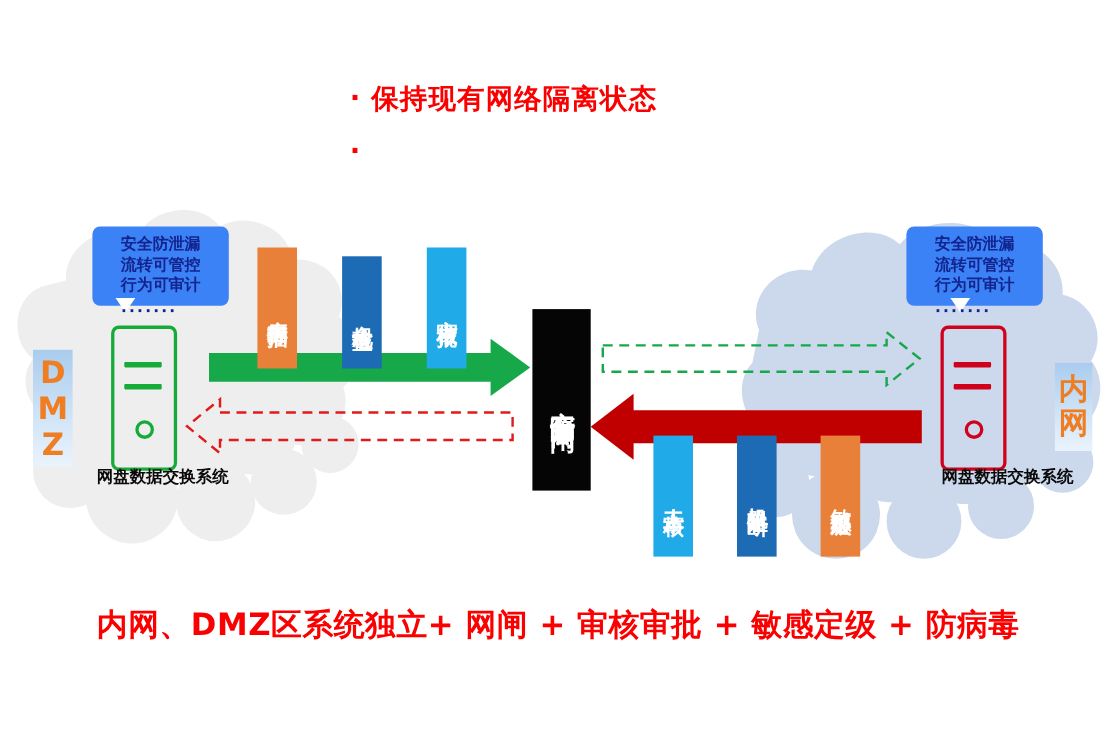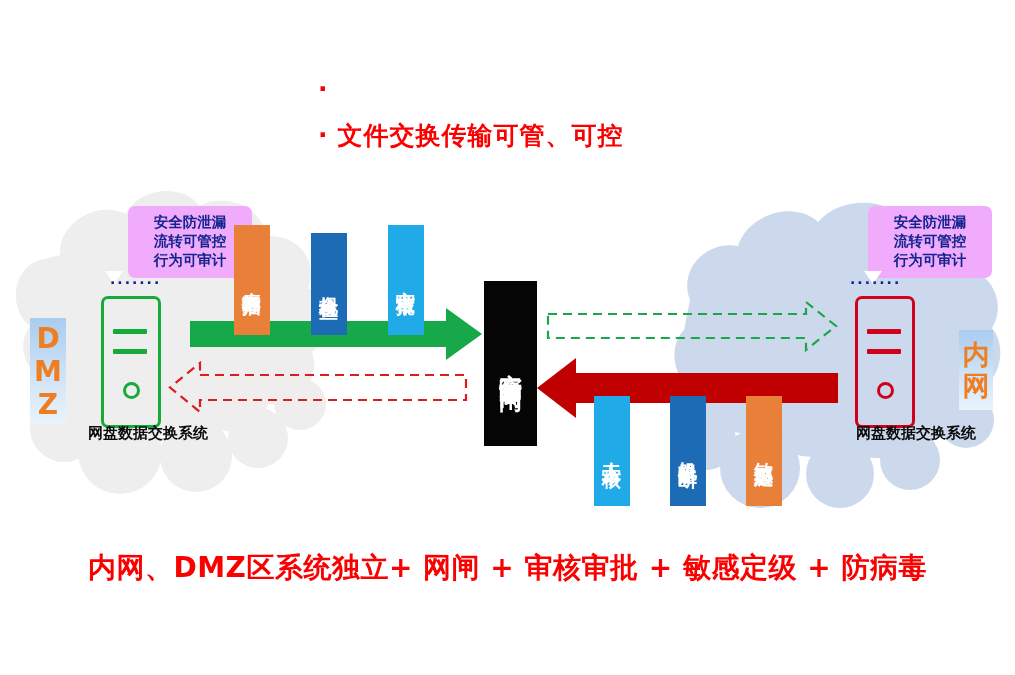--- a/index.html
+++ b/index.html
@@ -22,22 +22,22 @@
   .bullet-text{
     color:#fb0000;font-size:25px;line-height:32px;font-weight:700;
     letter-spacing:1px;white-space:nowrap;
   }
 
   
   #cloudLayer{position:absolute;left:0;top:0;width:1015px;height:675px;}
 
   
   .callout{
-    position:absolute;background:#f0abfc;border-radius:7px;
-    padding:7px 9px 8px 9px;text-align:center;margin-left:44px;
+    position:absolute;background:#3b82f6;border-radius:7px;
+    padding:7px 9px 8px 9px;text-align:center;
   }
   .callout .line{
     color:#14248f;font-size:14.5px;font-weight:700;line-height:19px;
     white-space:nowrap;letter-spacing:0px;
   }
   .callout-tail{
     position:absolute;width:0;height:0;
     border-left:9px solid transparent;border-right:9px solid transparent;
     border-top:13px solid #ffffff;
   }
@@ -103,24 +103,24 @@
   }
 </style>
 </head>
 <body>
 
 <div id="stage">
 
   <div class="bullets">
     <div class="bullet-row">
       <div class="bullet-dot">·</div>
+      <div class="bullet-text">保持现有网络隔离状态</div>
     </div>
     <div class="bullet-row">
       <div class="bullet-dot">·</div>
-      <div class="bullet-text">文件交换传输可管、可控</div>
     </div>
   </div>
 
   <svg id="cloudLayer" viewBox="0 0 1015 675">
     <g>
       <path d="M60,255 C58,222 98,200 126,214 C138,188 182,182 200,206
                C224,192 262,206 266,236 C300,234 318,262 308,288
                C330,300 332,336 312,352 C322,380 296,410 268,404
                C258,432 216,440 198,420 C176,444 134,440 122,414
                C92,428 56,410 56,382 C28,380 14,348 30,326

